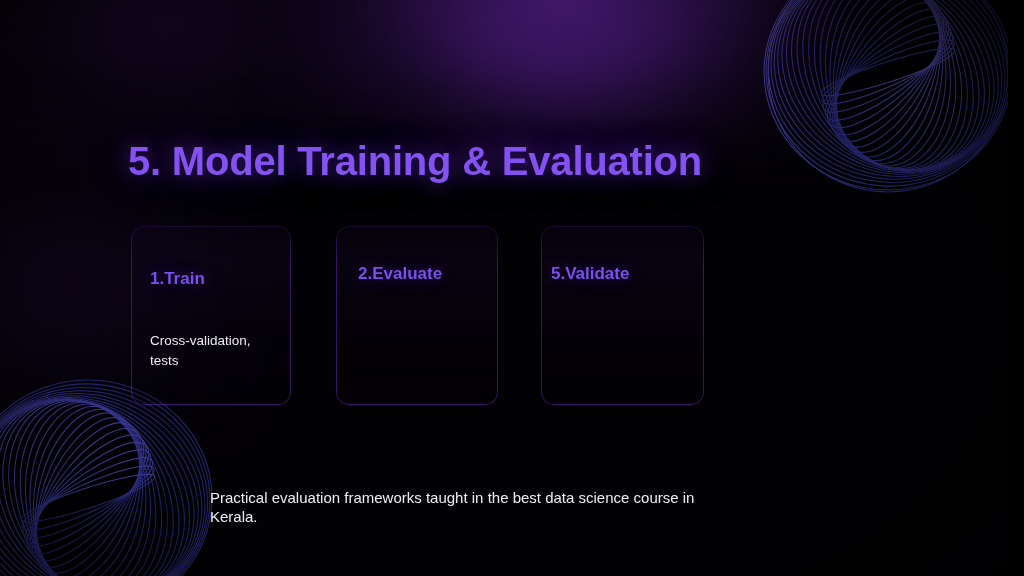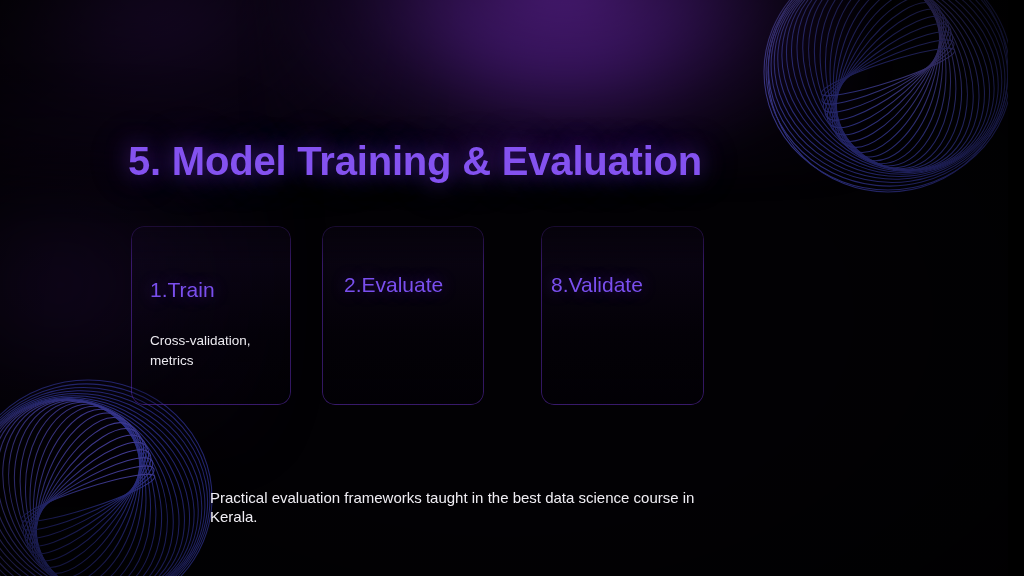--- a/index.html
+++ b/index.html
@@ -108,35 +108,34 @@
     height: 179px;
     border-radius: 13px;
     border: 1px solid rgba(124,58,237,0.40);
     background:
       linear-gradient(180deg, rgba(18,8,34,0.55) 0%, rgba(7,3,15,0.35) 60%, rgba(4,2,9,0.2) 100%);
     box-sizing: border-box;
     -webkit-mask-image: linear-gradient(180deg, rgba(0,0,0,0.45) 0%, #000 22%, #000 100%);
     mask-image: linear-gradient(180deg, rgba(0,0,0,0.45) 0%, #000 22%, #000 100%);
   }
   .card.c1 { left: 131px; width: 160px; }
-  .card.c2 { left: 322px; width: 162px; }
+  .card.c2 { left: 336px; width: 162px; }
   .card.c3 { left: 541px; width: 163px; }
 
   .card-inner {
     position: absolute;
     inset: 0;
   }
   .card-head {
     position: absolute;
-    font-size: 21px;
-    font-weight: normal;
+    font-size: 17px;
+    font-weight: bold;
     color: #7a4fee;
     text-shadow: 0 0 16px rgba(124,58,237,0.45);
     white-space: nowrap;
-    margin-top: 9px;
   }
   .card-body {
     position: absolute;
     font-size: 13.5px;
     line-height: 19.5px;
     color: #eceaf0;
     font-weight: normal;
   }
 
   
@@ -271,33 +270,33 @@
 
   <div class="vignette"></div>
 
   <h1 id="title">5. Model Training &amp; Evaluation</h1>
 
   <div id="cards">
 
     <div class="card c1">
       <div class="card-inner">
         <div class="card-head">1.Train</div>
-        <div class="card-body">Cross-validation, metrics</div>
+        <div class="card-body">Cross-validation, tests</div>
       </div>
     </div>
 
     <div class="card c2">
       <div class="card-inner">
         <div class="card-head">2.Evaluate</div>
       </div>
     </div>
 
     <div class="card c3">
       <div class="card-inner">
-        <div class="card-head">8.Validate</div>
+        <div class="card-head">5.Validate</div>
       </div>
     </div>
 
   </div>
 
   <p id="footer">Practical evaluation frameworks taught in the best data science course in Kerala.</p>
 
 </div>
 
 </body></html>

